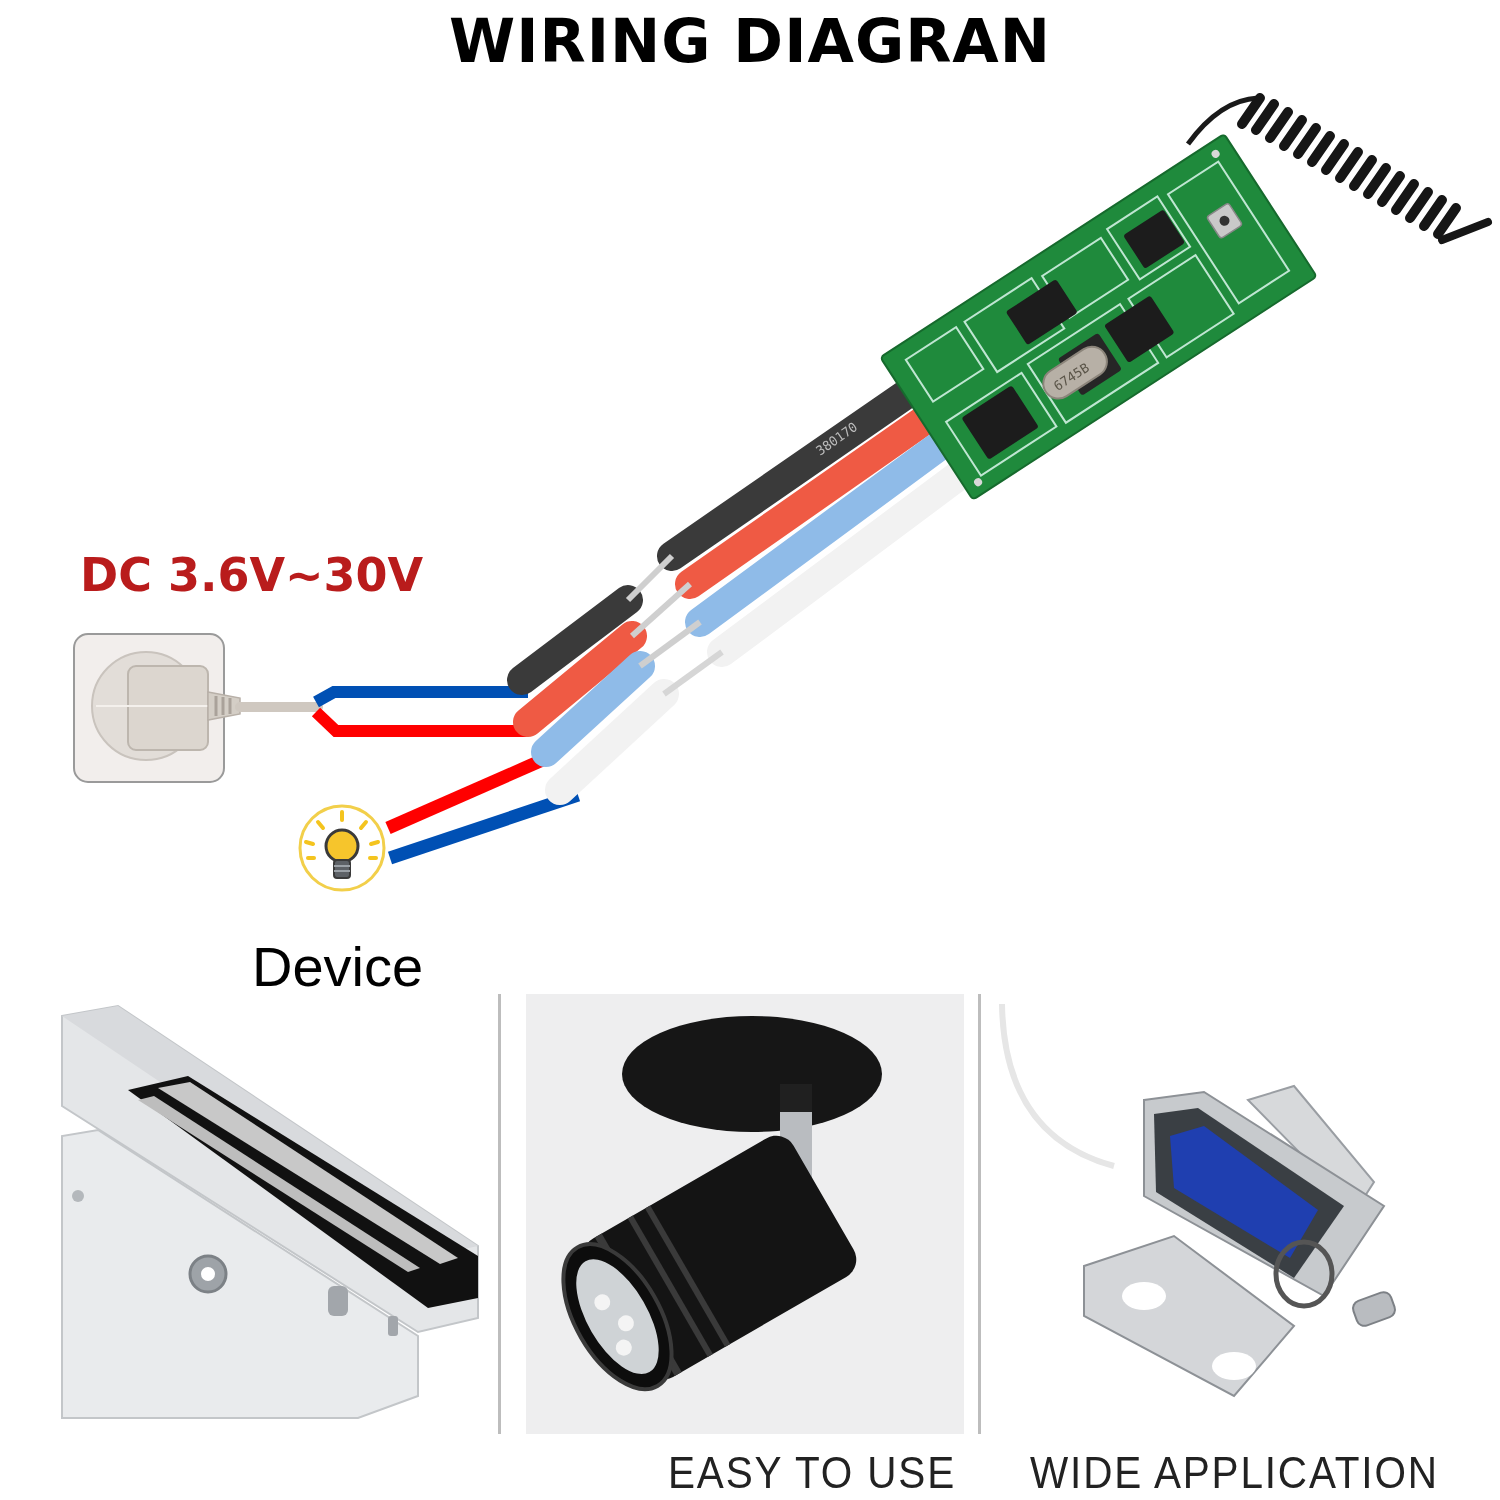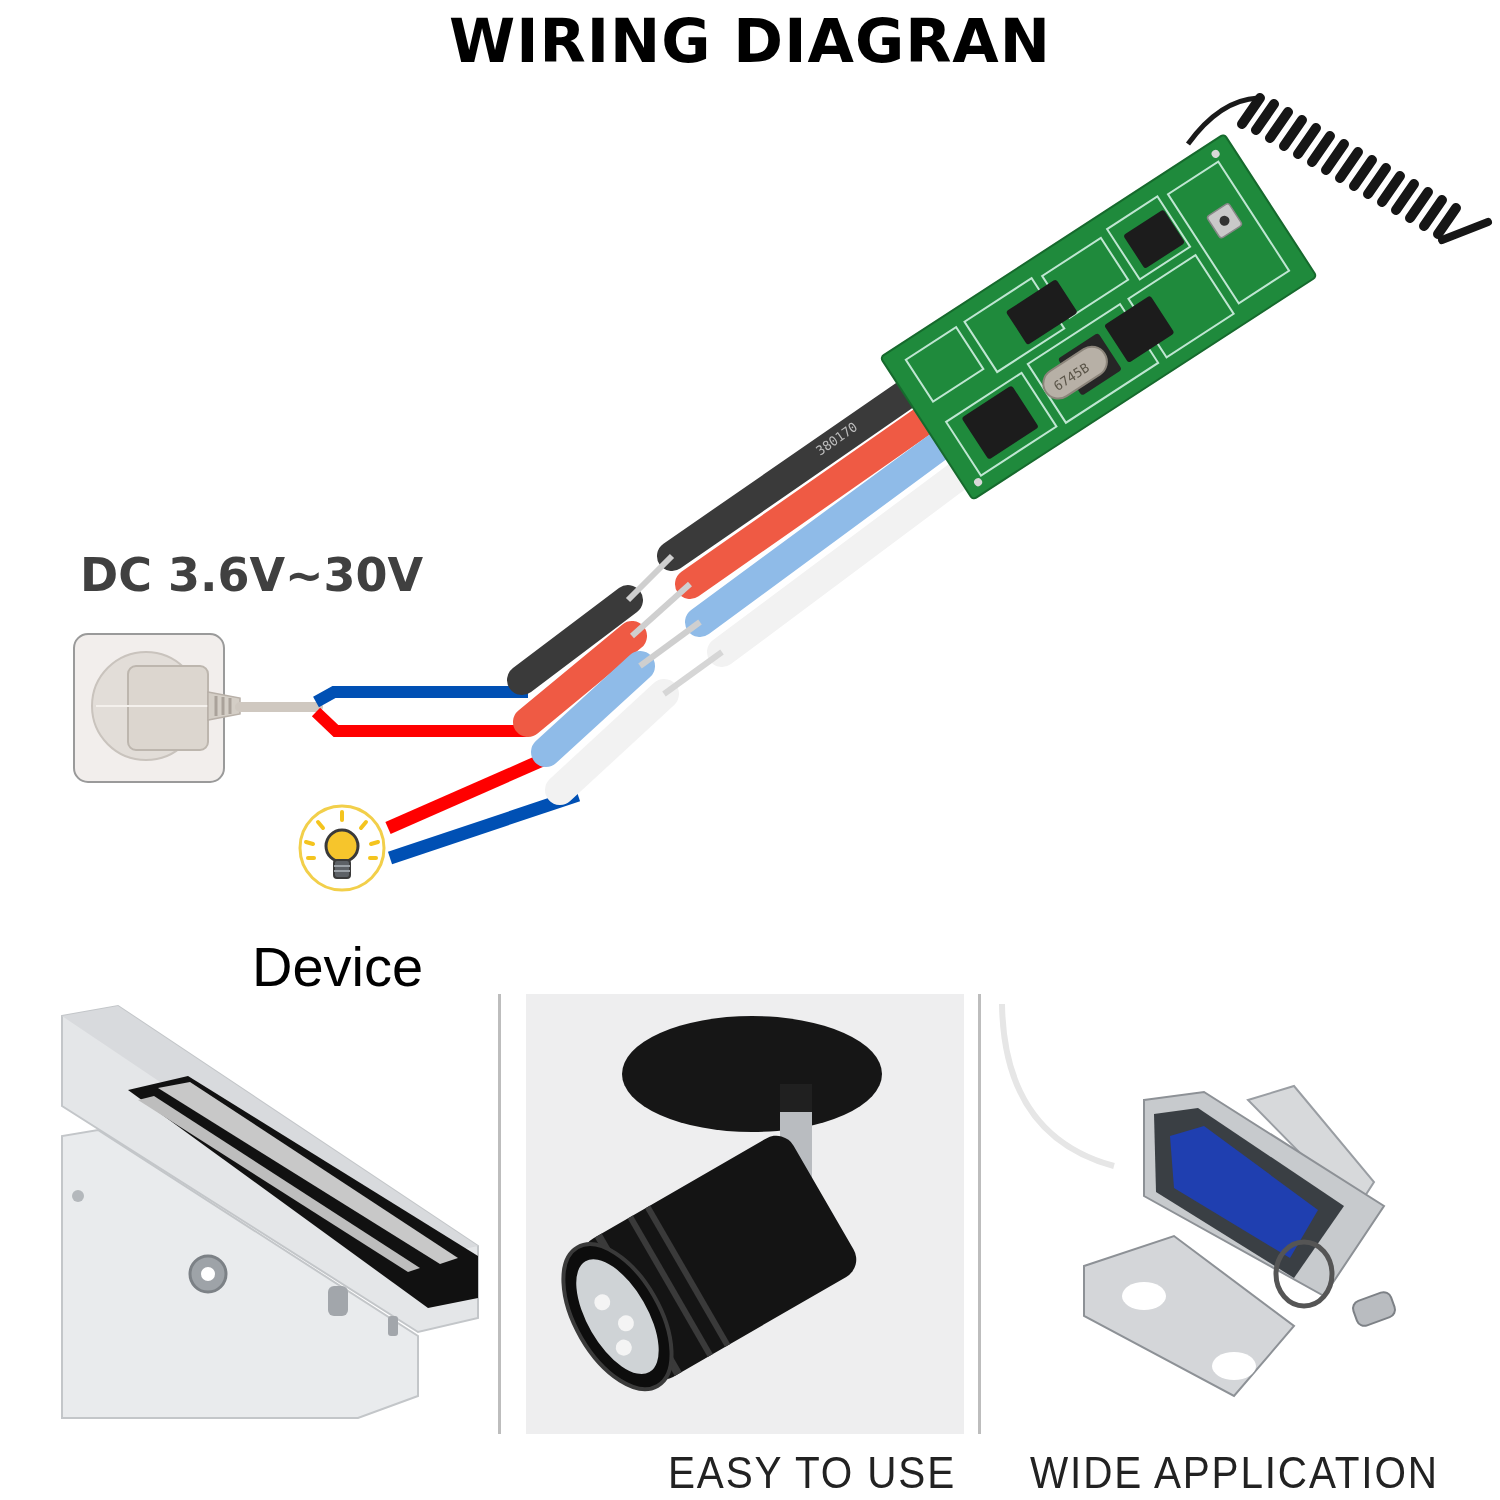--- a/index.html
+++ b/index.html
@@ -1,19 +1,19 @@
 <!DOCTYPE html>
 <html><head>
 <meta charset="utf-8">
 <style>
   html, body { margin:0; padding:0; background:#ffffff; }
   body { width:1500px; height:1500px; position:relative; overflow:hidden; font-family:"DejaVu Sans", sans-serif; }
   .abs { position:absolute; }
   .title { left:0; width:1500px; top:6px; text-align:center; font-family:"DejaVu Sans", sans-serif; font-weight:bold; font-size:60px; letter-spacing:1px; color:#000; }
-  .voltage { left:80px; top:548px; font-family:"DejaVu Sans", sans-serif; font-weight:bold; font-size:46px; color:#404040; }
+  .voltage { left:80px; top:548px; font-family:"DejaVu Sans", sans-serif; font-weight:bold; font-size:46px; color:#b91c1c; }
   .device-label { left:252px; top:934px; font-family:"Liberation Sans", sans-serif; font-size:56px; color:#000; }
   .caption { top:1448px; font-family:"Liberation Sans", sans-serif; font-size:44px; font-weight:normal; color:#222; letter-spacing:2px; transform:scaleX(0.92); transform-origin:left top; }
   .divider { background:#bdbdbd; width:3px; }
   svg { position:absolute; overflow:visible; }
 </style>
 </head>
 <body>
 
 <div class="abs title">WIRING DIAGRAN</div>
 

